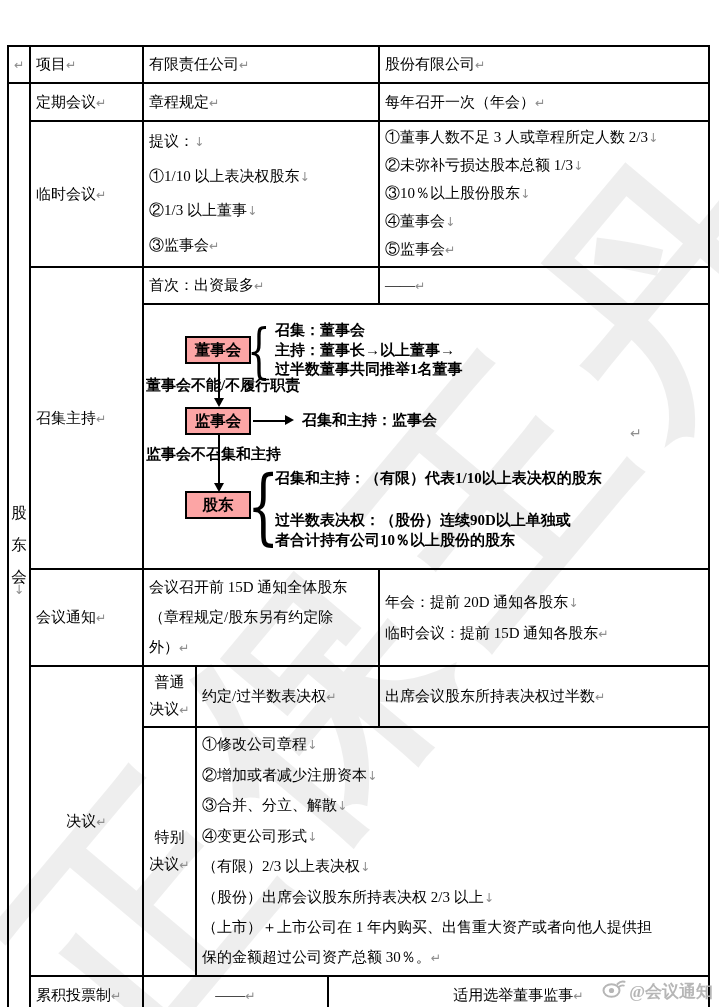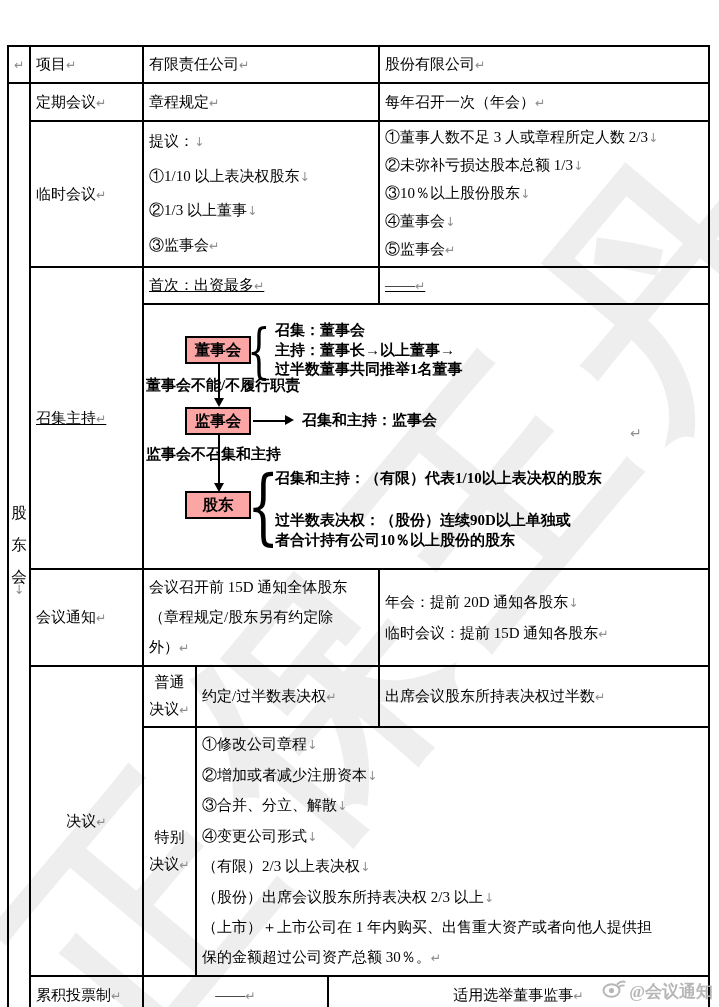--- a/index.html
+++ b/index.html
@@ -16,21 +16,21 @@
   .mark { color:#8f8f8f; font-weight:normal; font-family:"DejaVu Sans",sans-serif; font-size:0.82em; }
   table.cmp {
     position:absolute; left:7px; top:45px; width:701px;
     border-collapse:collapse; table-layout:fixed; z-index:2;
   }
   td {
     border:2px solid #000; padding:2px 5px;
     font-size:15px; vertical-align:middle; overflow:hidden;
   }
   tr.r1 td{height:37px;} tr.r2 td{height:38px;} tr.r3 td{height:138px;}
-  tr.r4 td{height:37px;text-decoration:underline;} tr.r5 td{height:265px;} tr.r6 td{height:90px;}
+  tr.r4 td{height:37px;} tr.r5 td{height:265px;} tr.r6 td{height:90px;}
   tr.r7 td{height:56px;} tr.r8 td{height:238px;} tr.r9 td{height:38px;}
   .side-cell { text-align:center; padding:0; }
   .side-cell div { line-height:18px; padding:7px 0; font-size:15.5px; }
   .side-cell .mark { display:block; line-height:8px; }
   .corner-cell { text-align:center; }
   .lh33 div { line-height:33.5px; }
   .lh27 div { line-height:27px; }
   .lh30 div { line-height:30px; }
   .lh29 div { line-height:29.5px; }
   .sub-cell { text-align:center; padding:2px 2px; }

